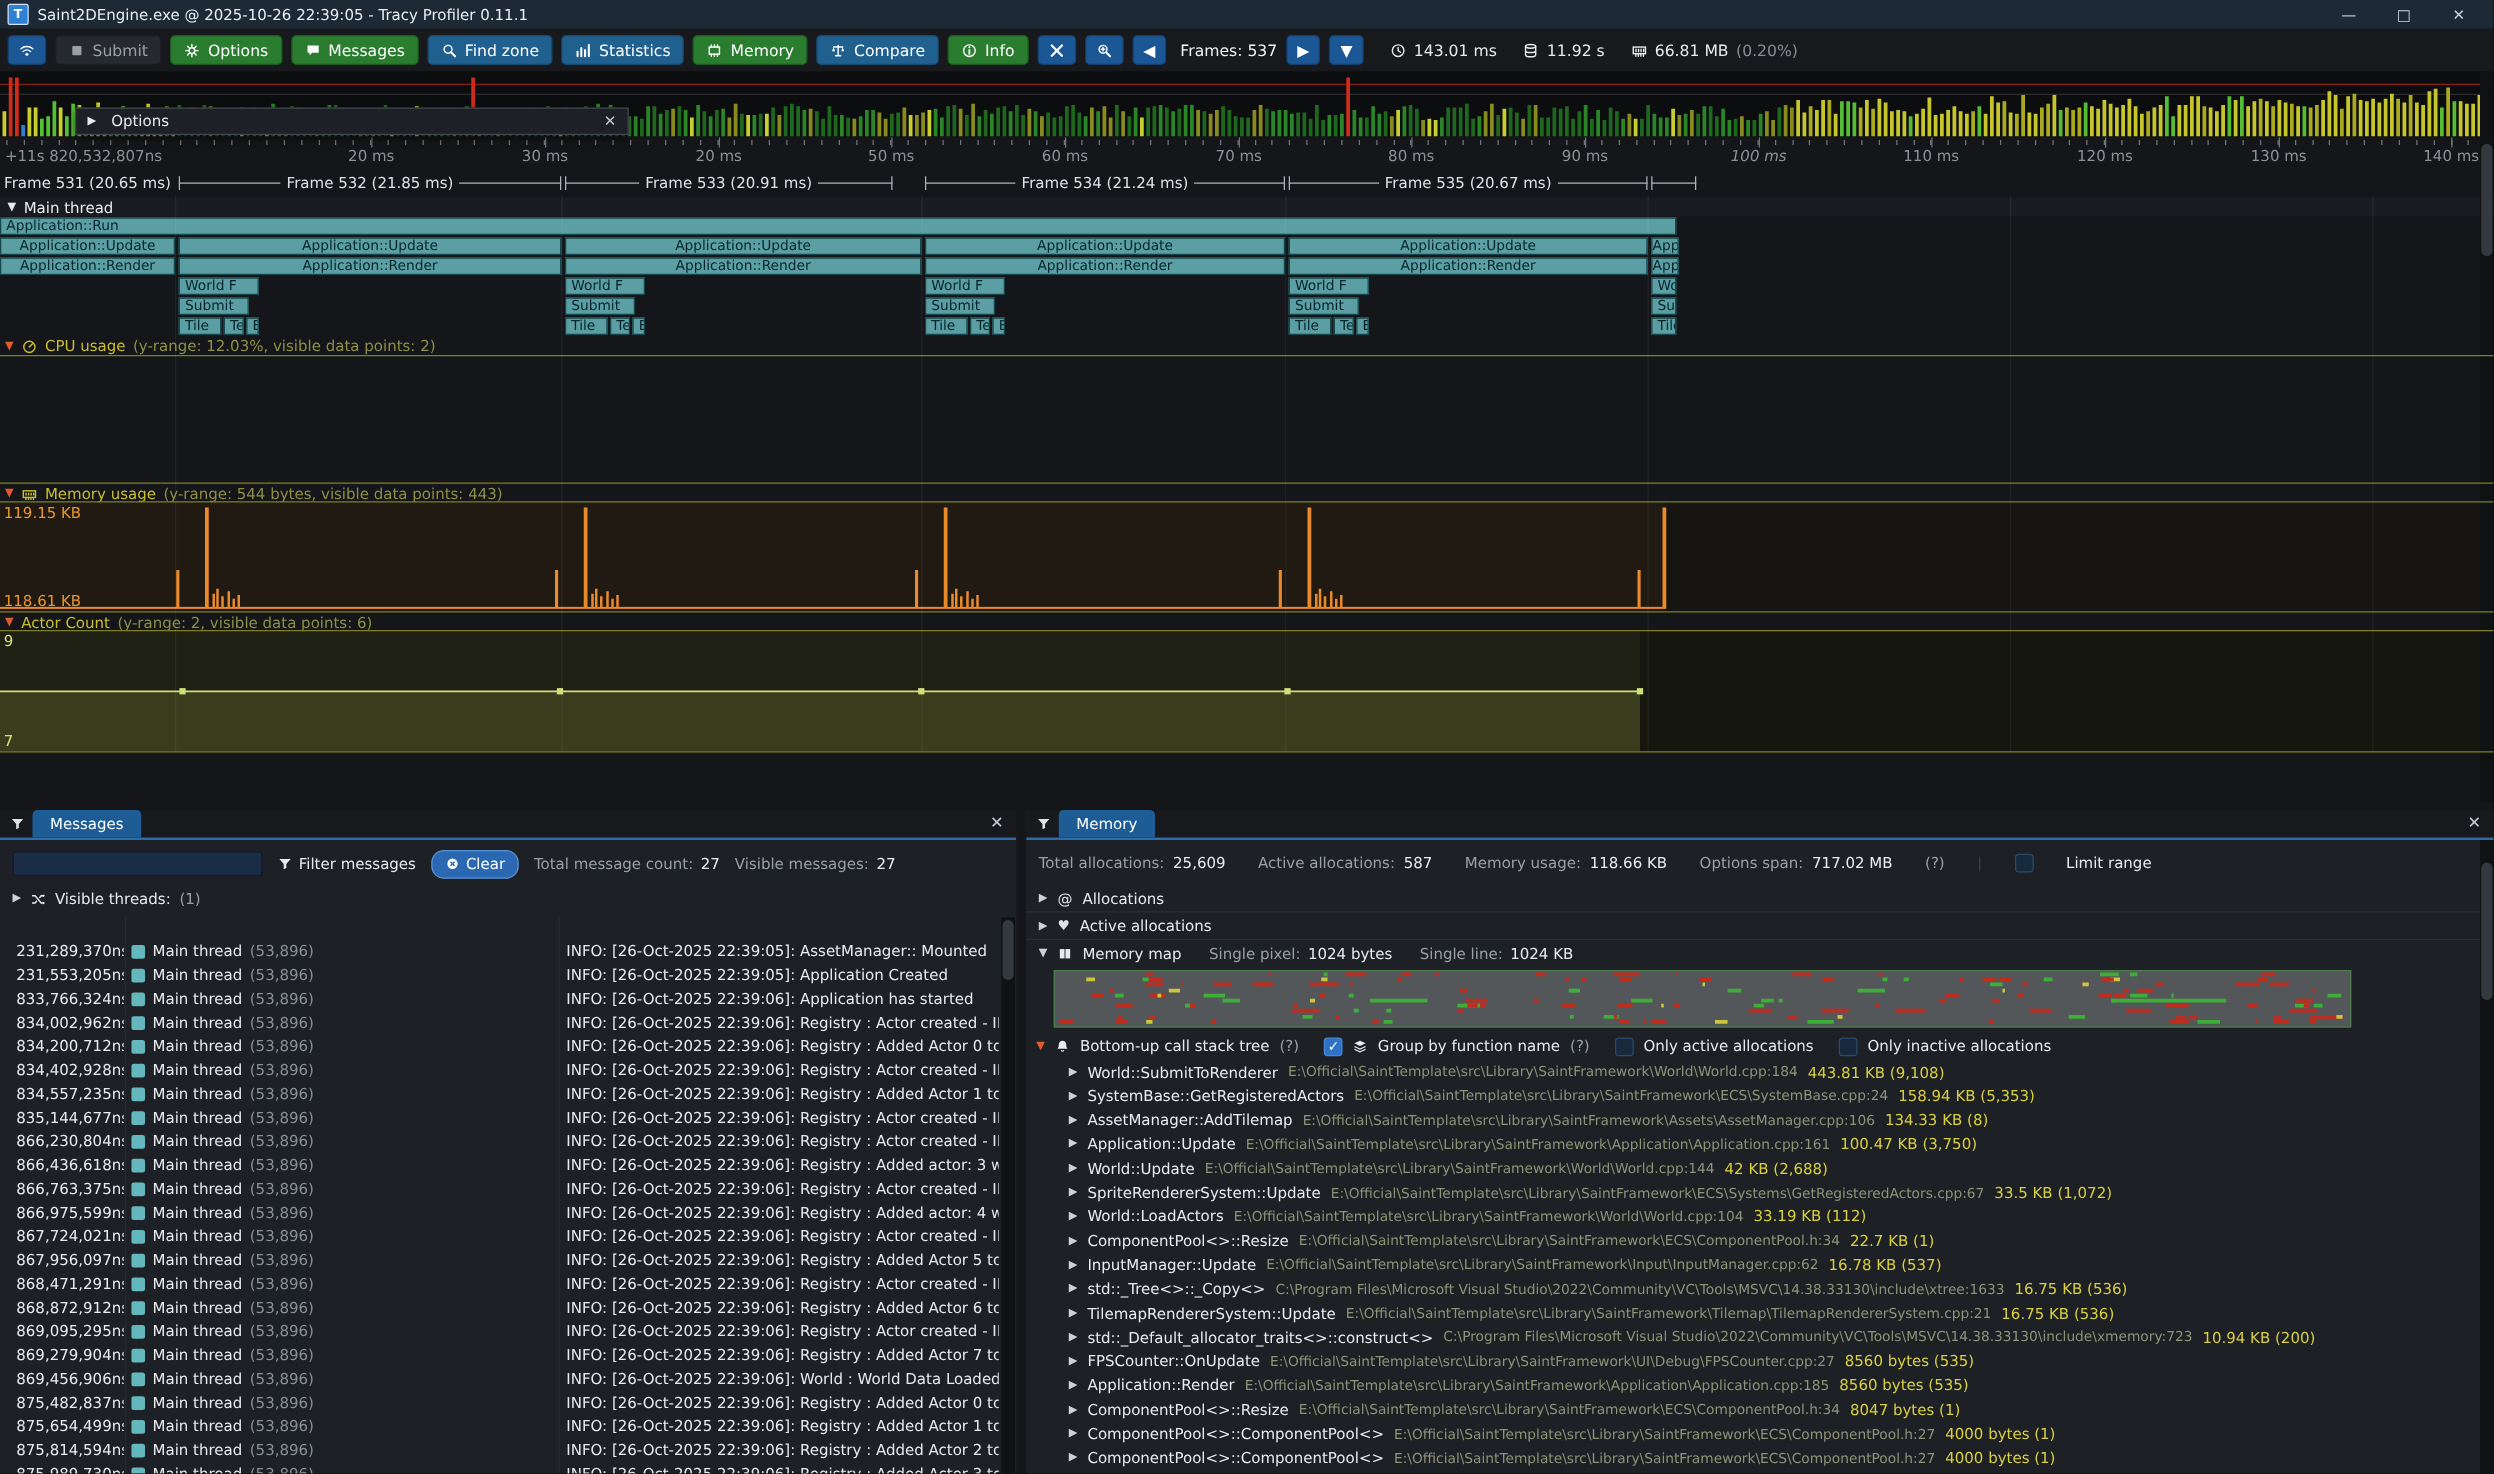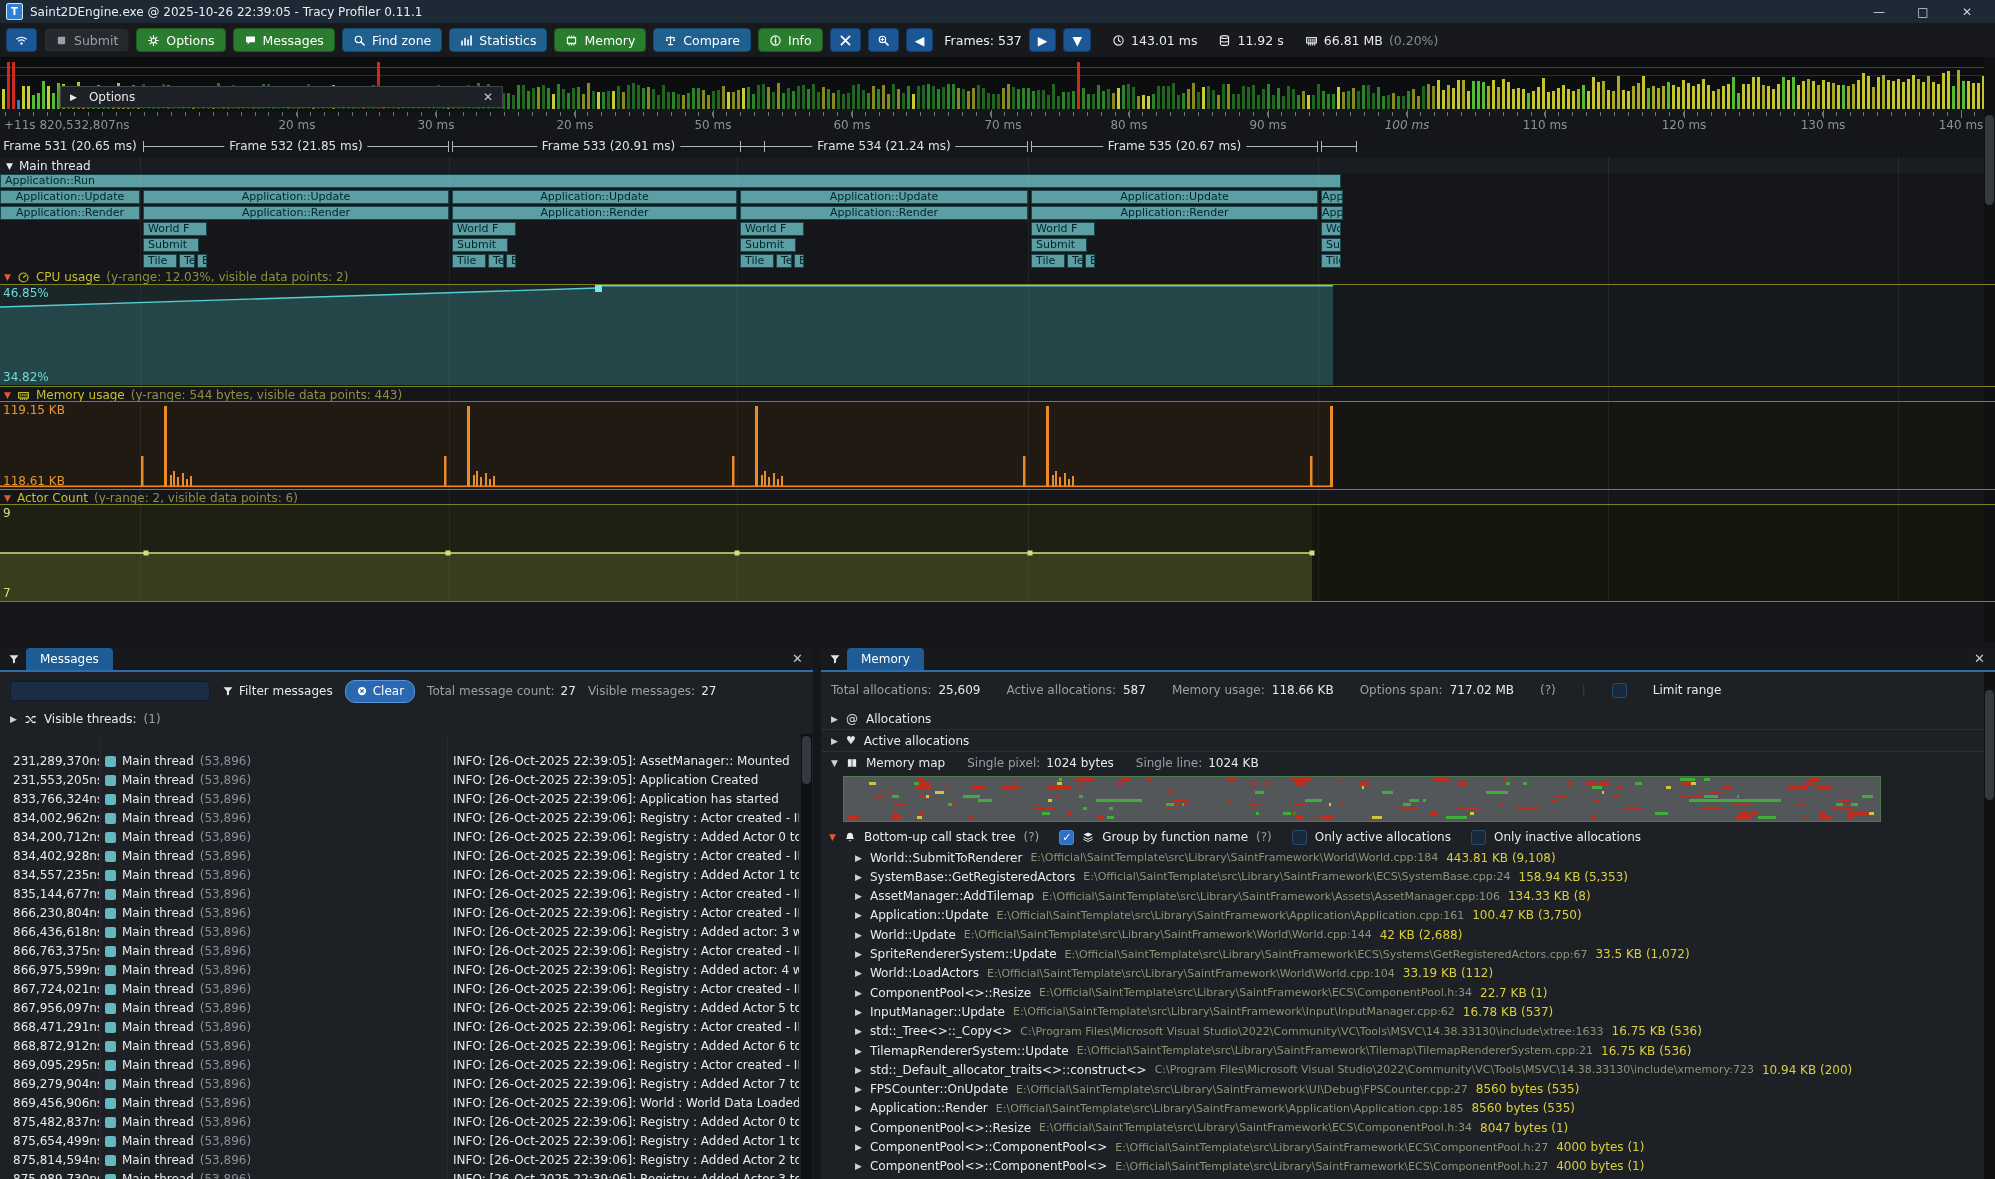--- a/index.html
+++ b/index.html
@@ -815,21 +815,21 @@
         <span class="rlabel" style="left: 297px;">20 ms</span>
         <div class="tick" style="left: 436px; top: 53px; height: 8px;"></div>
         <span class="rlabel" style="left: 436px;">30 ms</span>
         <div class="tick" style="left: 575px; top: 53px; height: 8px;"></div>
         <span class="rlabel" style="left: 575px;">20 ms</span>
         <div class="tick" style="left: 713px; top: 53px; height: 8px;"></div>
         <span class="rlabel" style="left: 713px;">50 ms</span>
         <div class="tick" style="left: 852px; top: 53px; height: 8px;"></div>
         <span class="rlabel" style="left: 852px;">60 ms</span>
         <div class="tick" style="left: 991px; top: 53px; height: 8px;"></div>
-        <span class="rlabel" style="left: 991px; margin-left: 12px;">70 ms</span>
+        <span class="rlabel" style="left: 991px;">70 ms</span>
         <div class="tick" style="left: 1129px; top: 53px; height: 8px;"></div>
         <span class="rlabel" style="left: 1129px;">80 ms</span>
         <div class="tick" style="left: 1268px; top: 53px; height: 8px;"></div>
         <span class="rlabel" style="left: 1268px;">90 ms</span>
         <div class="tick" style="left: 1407px; top: 53px; height: 8px;"></div>
         <span class="rlabel" style="left: 1407px; font-style: italic;">100 ms</span>
         <div class="tick" style="left: 1545px; top: 53px; height: 8px;"></div>
         <span class="rlabel" style="left: 1545px;">110 ms</span>
         <div class="tick" style="left: 1684px; top: 53px; height: 8px;"></div>
         <span class="rlabel" style="left: 1684px;">120 ms</span>
@@ -845,21 +845,21 @@
           <div class="frame-tick" style="left: 0px;"></div>
           <div class="frame-tick" style="right: 0px;"></div>
           <span class="frame-label">Frame 531 (20.65 ms)</span>
         </div>
         <div class="frame-cell" style="left: 143px; width: 306px;">
           <div class="frame-line"></div>
           <div class="frame-tick" style="left: 0px;"></div>
           <div class="frame-tick" style="right: 0px;"></div>
           <span class="frame-label">Frame 532 (21.85 ms)</span>
         </div>
-        <div class="frame-cell" style="left: 452px; width: 313px;">
+        <div class="frame-cell" style="left: 452px; width: 262px;">
           <div class="frame-line"></div>
           <div class="frame-tick" style="left: 0px;"></div>
           <div class="frame-tick" style="right: 0px;"></div>
           <span class="frame-label">Frame 533 (20.91 ms)</span>
         </div>
         <div class="frame-cell" style="left: 740px; width: 288px;">
           <div class="frame-line"></div>
           <div class="frame-tick" style="left: 0px;"></div>
           <div class="frame-tick" style="right: 0px;"></div>
           <span class="frame-label">Frame 534 (21.24 ms)</span>
@@ -924,31 +924,20 @@
       <span class="ic" style="color:#c9bf2e">
         <svg width="13" height="13" viewBox="0 0 16 16" fill="none" stroke="currentColor" stroke-width="1.4" stroke-linecap="round">
             <circle cx="8" cy="8" r="5.5"></circle>
             <path d="M8 8l3-3"></path>
           </svg>
         </span>
       <span class="p-title">CPU usage</span>
       <span class="p-meta">(y-range: 12.03%, visible data points: 2)</span>
     </div>
     <div class="hline" style="top:227px"></div>
-    <div class="plotarea" id="plot-cpu" style="top:228px;height:100px;background:#161a1c">
-      <span class="plot-max cpu-lbl">46.85%</span>
-      <span class="plot-min cpu-lbl">34.82%</span>
-    <div class="ptint" style="width: 1333px; background: rgba(86, 196, 196, 0.07);"></div>
-        <svg class="psvg" viewBox="0 0 1995 100" preserveAspectRatio="none">
-   <polygon points="0,100 0,22 598,3 598,0 1333,0 1333,100" fill="rgba(85,200,200,0.20)"></polygon>
-   <polyline points="0,22 598,3" fill="none" stroke="#54d0d4" stroke-width="1.4"></polyline>
-   <polyline points="598,0.7 1333,0.7" fill="none" stroke="#54d0d4" stroke-width="1.4"></polyline>
-   <rect x="595" y="0" width="7" height="7" fill="#7ce6e6"></rect>
-        </svg>
-      </div>
     <div class="hline" style="top:329px"></div>
 
     <div class="plot-head" style="top:331px">
       <span class="p-carat">▼</span>
       <span class="ic" style="color:#c9bf2e">
         <svg width="13" height="13" viewBox="0 0 16 16" fill="none" stroke="currentColor" stroke-width="1.4">
             <rect x="2" y="4.5" width="12" height="6.5"></rect>
             <path d="M4.5 11v2.5M7 11v2.5M9.5 11v2.5M12 11v2.5M4.7 6.5v2.5M7.2 6.5v2.5M9.7 6.5v2.5M12.2 6.5v2.5"></path>
           </svg>
         </span>

